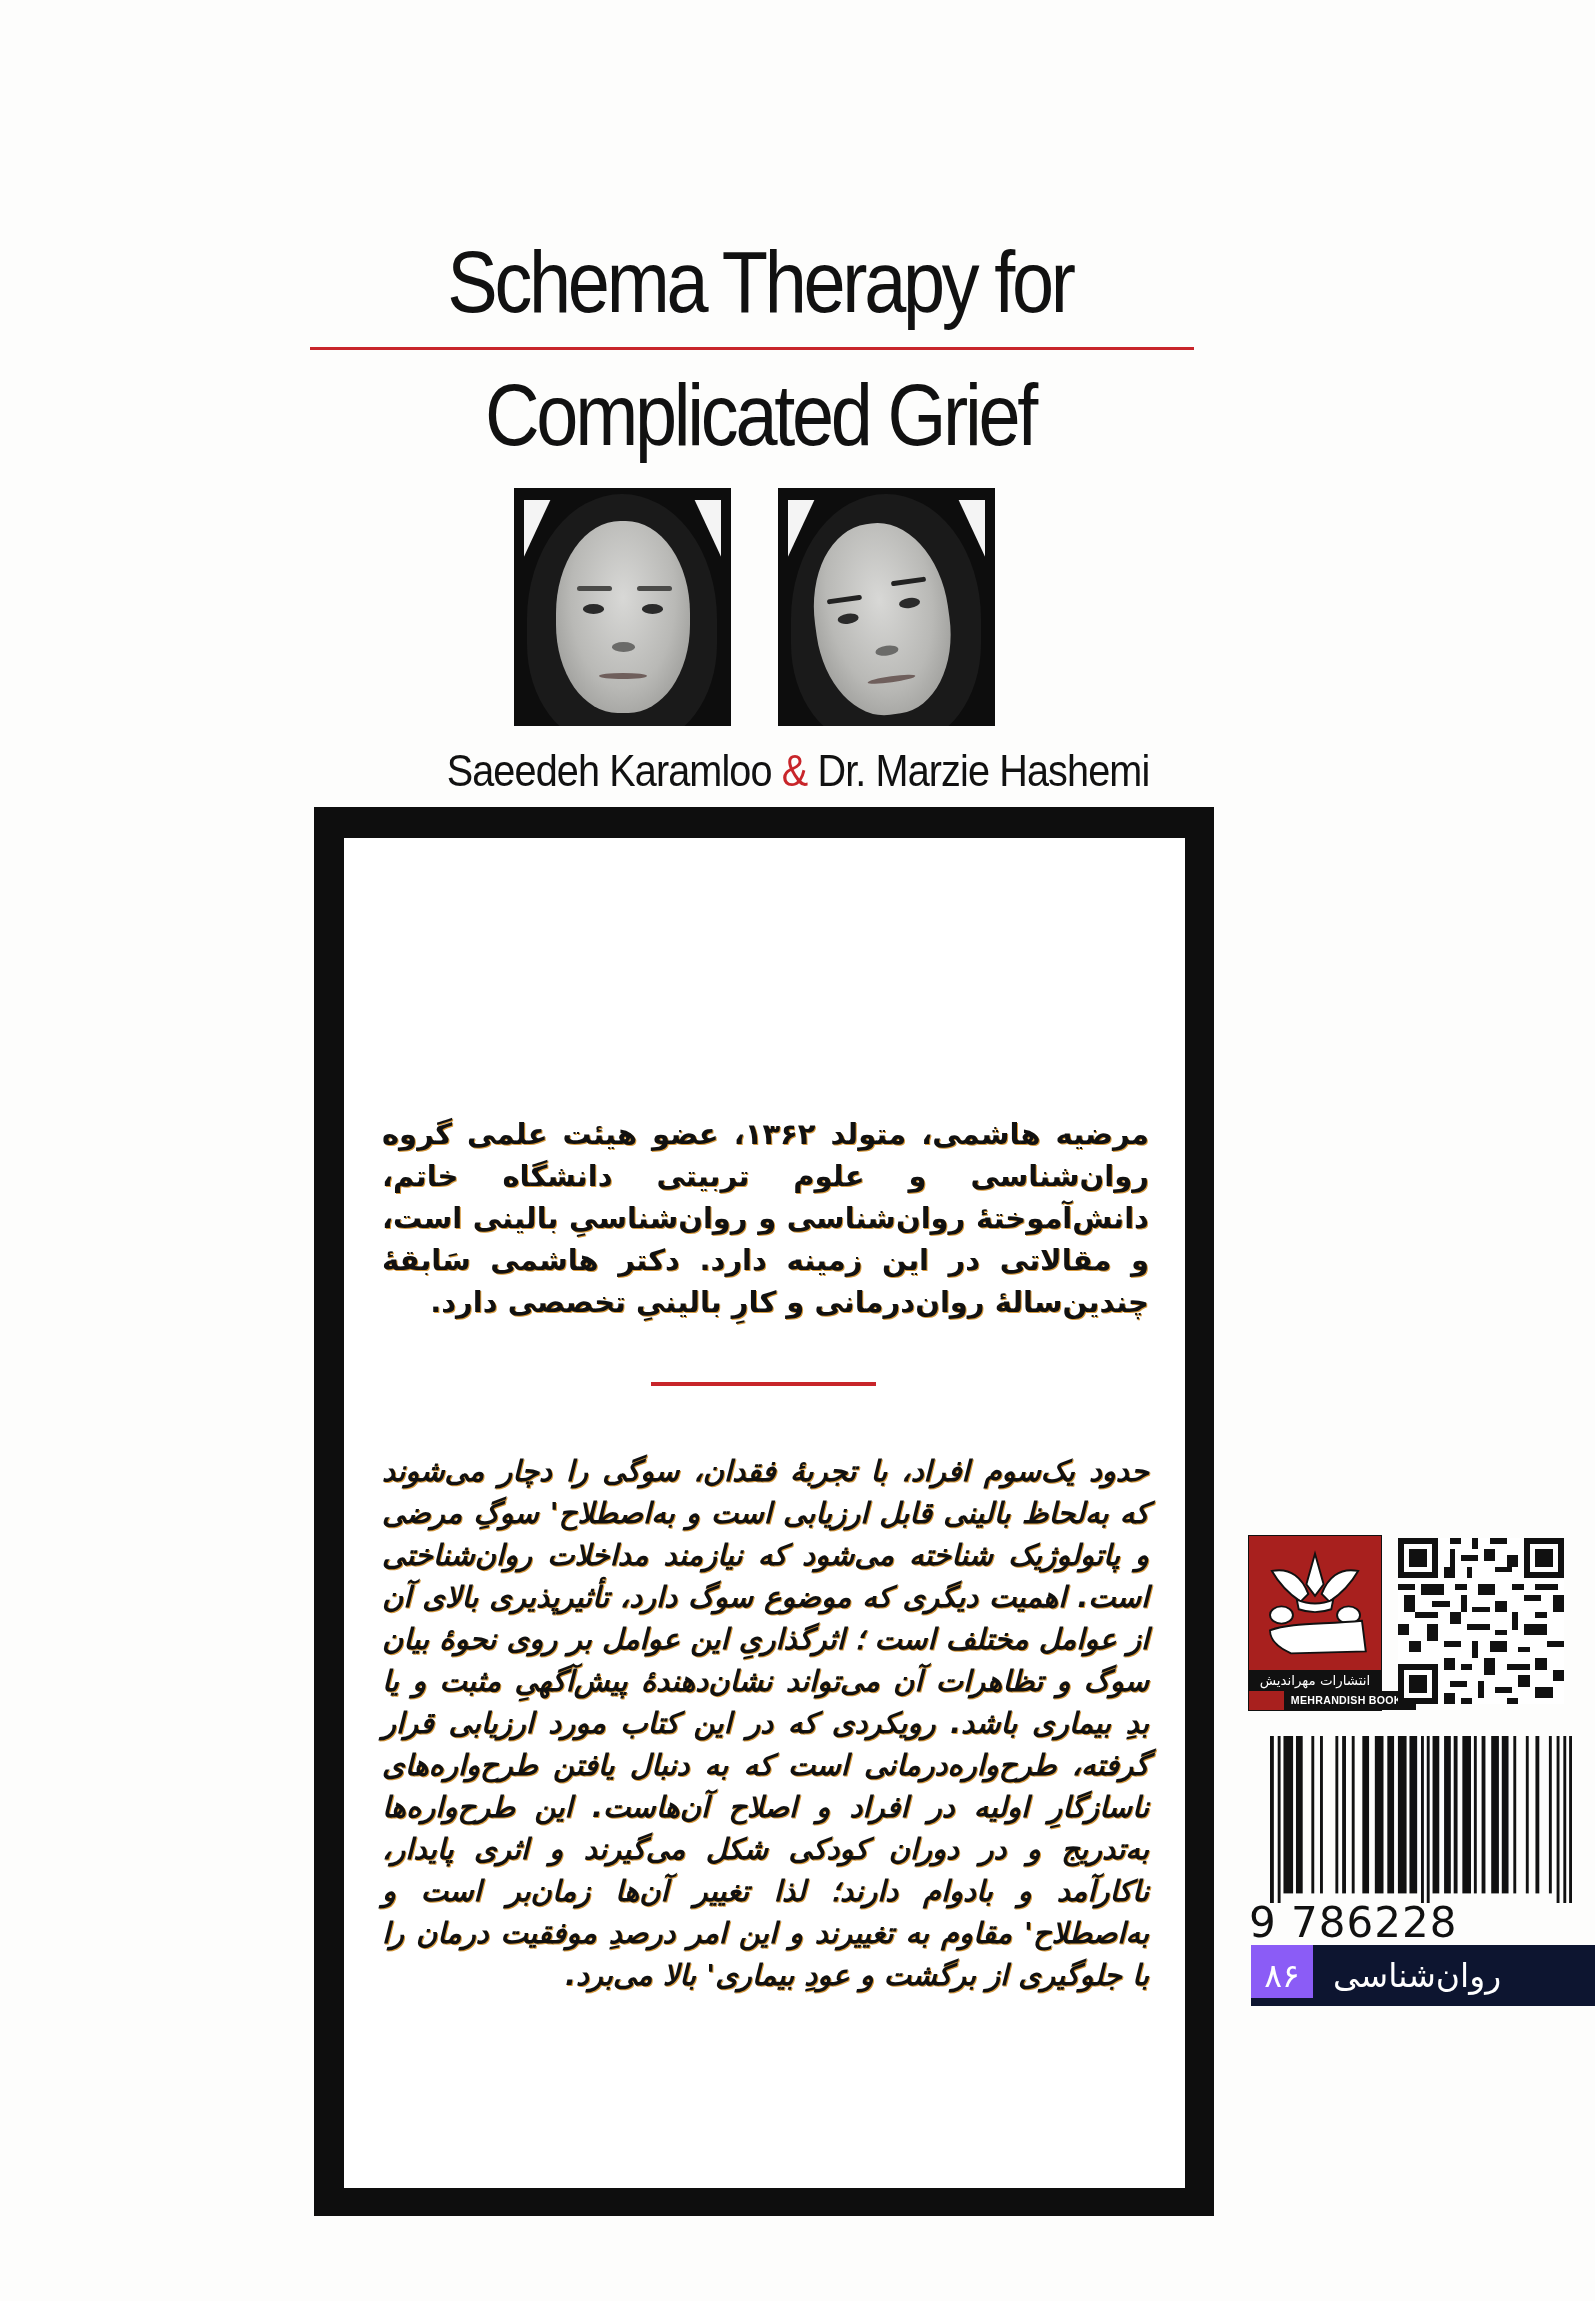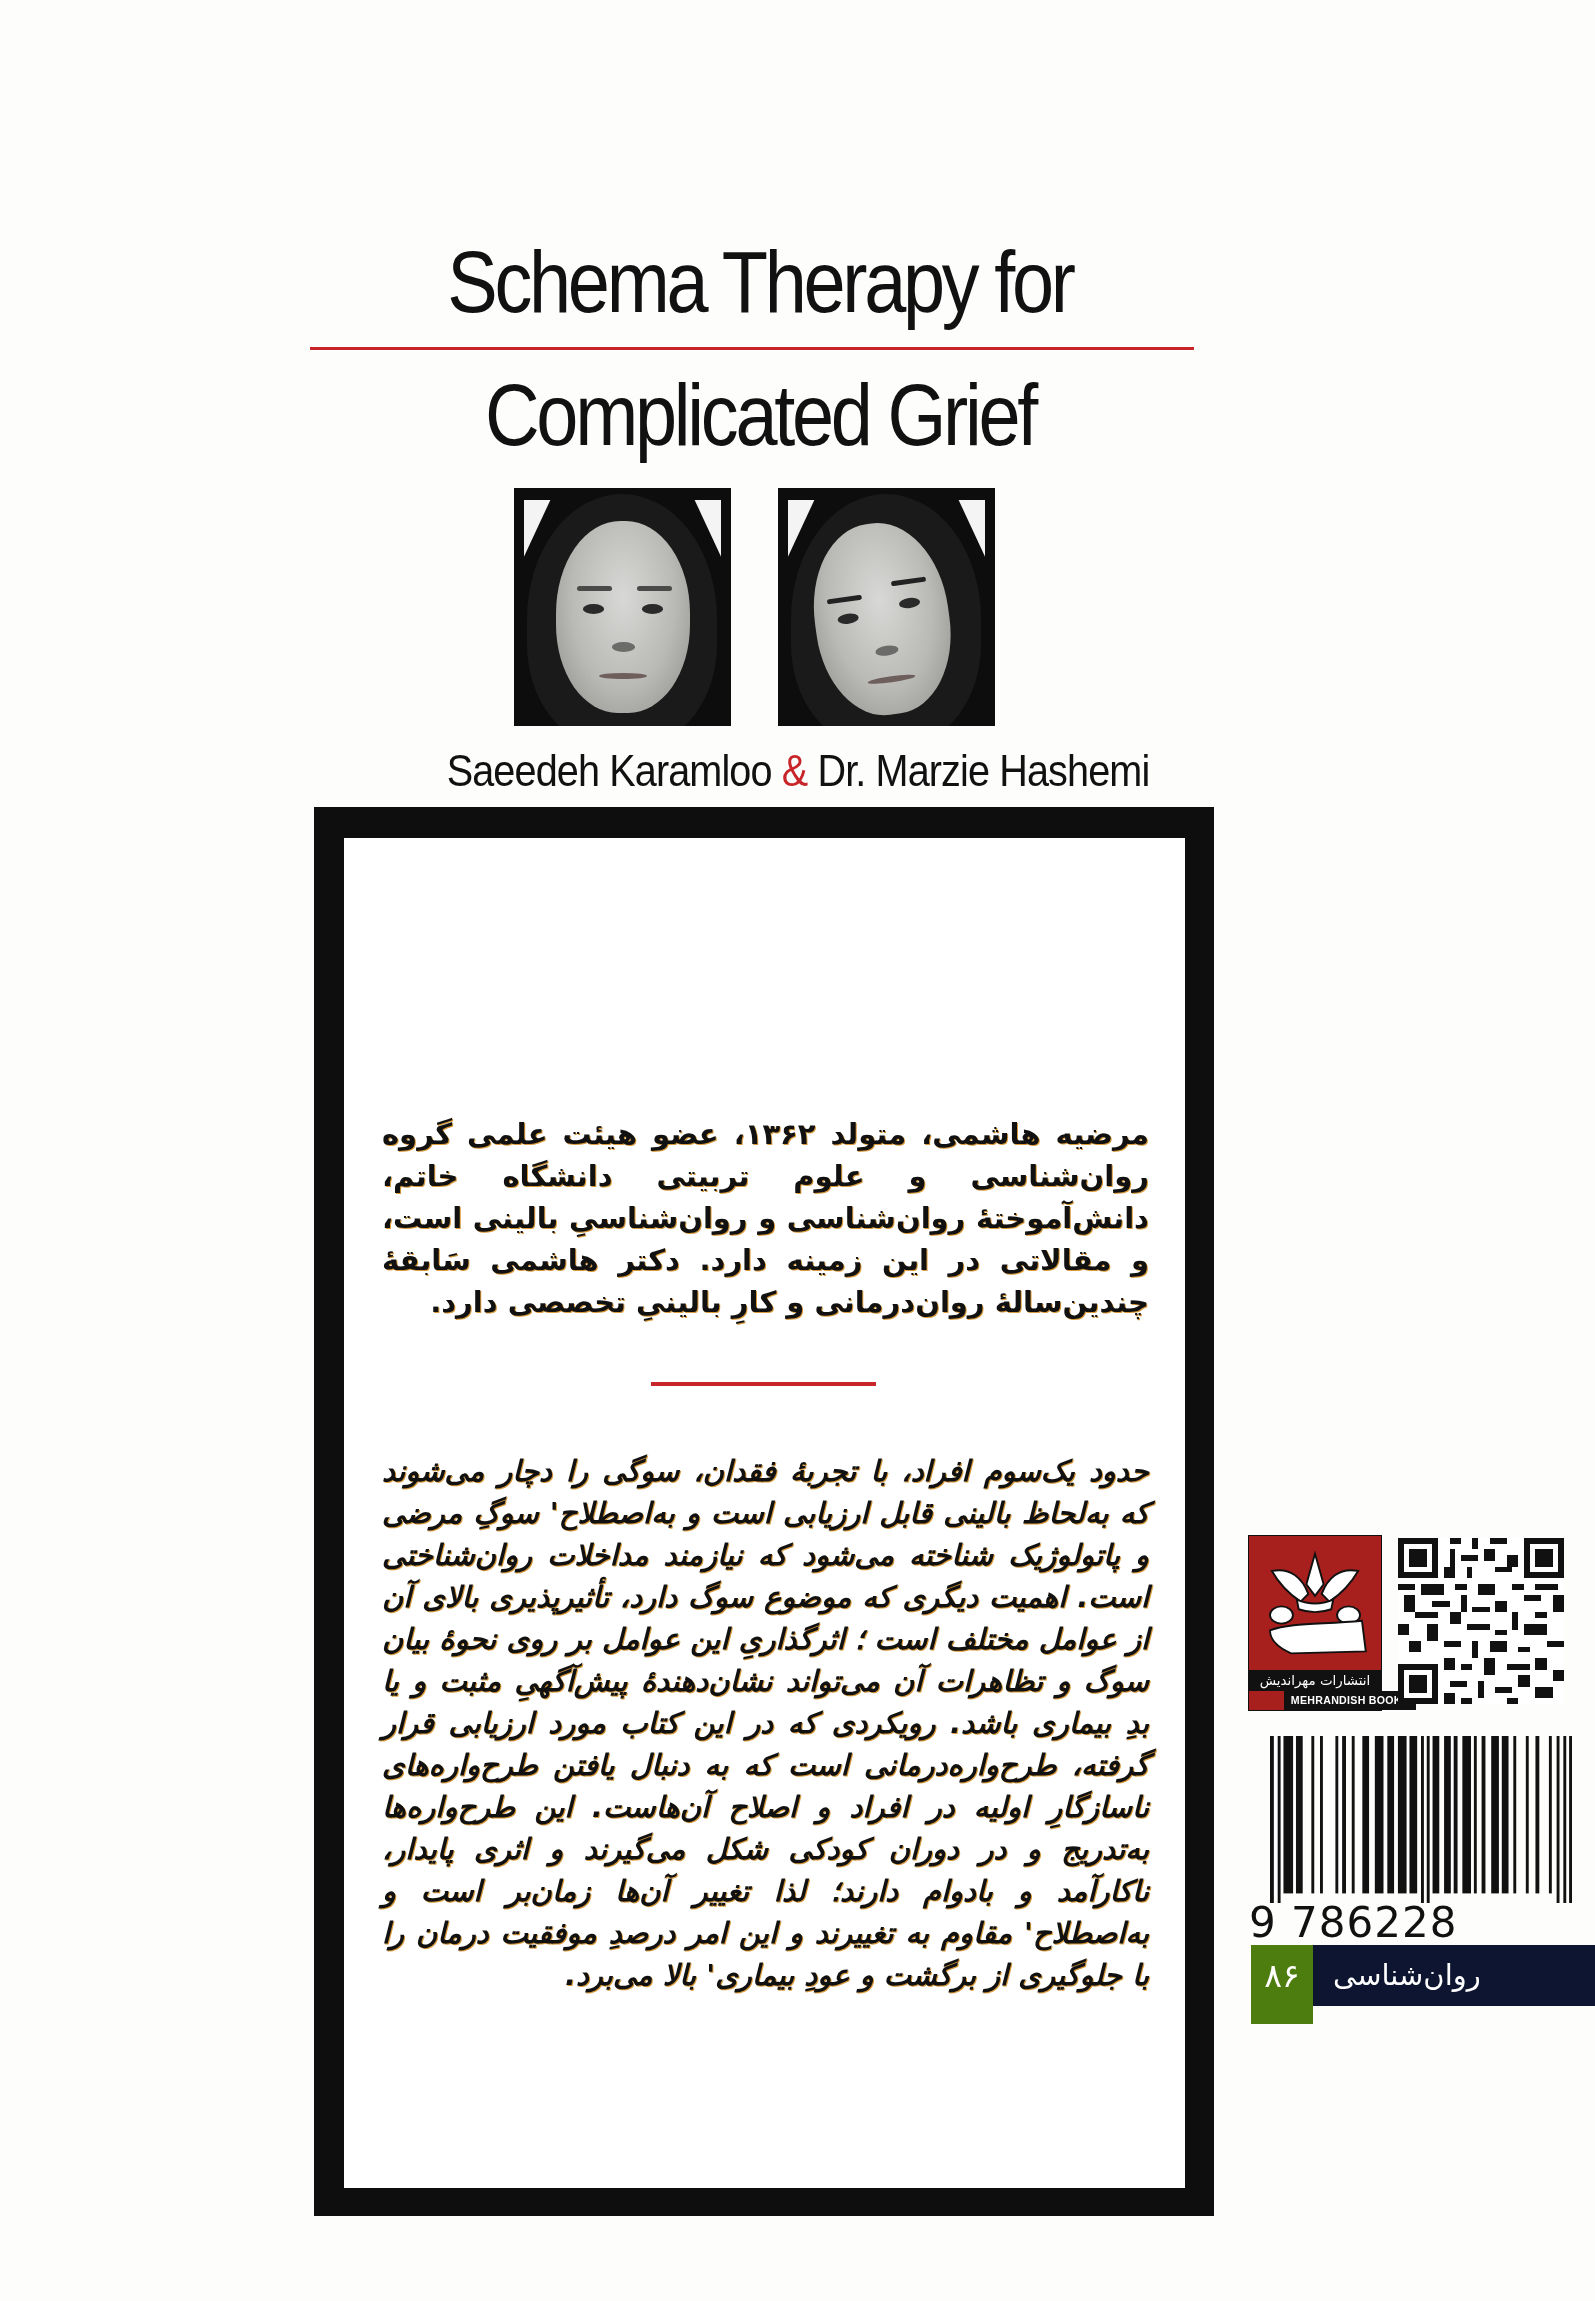--- a/index.html
+++ b/index.html
@@ -68,26 +68,26 @@
 
   #qr { left:1398px; top:1535px; width:166px; height:172px; }
 
   #barcode { left:1270px; top:1736px; width:302px; height:167px; }
   #isbn {
     left:1249px; top:1898px; width:327px; font-size:42px; letter-spacing:1px;
     font-family:"DejaVu Sans", sans-serif; color:#111;
   }
   #category-bar { left:1251px; top:1945px; width:345px; height:61px; background:#0d1530; }
   #category-num {
-    position:absolute; left:0; top:0; width:62px; height:79px; background:#4d7c0f; color:#fff;
+    position:absolute; left:0; top:0; width:62px; height:53px; background:#8b5cf6; color:#fff;
     font-family:"DejaVu Sans", sans-serif; font-size:33px; text-align:center; line-height:61px;
   }
   #category-label {
     position:absolute; left:82px; top:0; height:61px; line-height:61px; color:#fff;
-    font-family:"DejaVu Sans", sans-serif; font-size:29px; direction:rtl;
+    font-family:"DejaVu Sans", sans-serif; font-size:33px; direction:rtl;
   }
 </style>
 </head>
 <body>
 
 <div id="title1" class="title-line">Schema Therapy for</div>
 <div id="title-rule" class="abs"></div>
 <div id="title2" class="title-line">Complicated Grief</div>
 
 <div id="photo1" class="photo">

